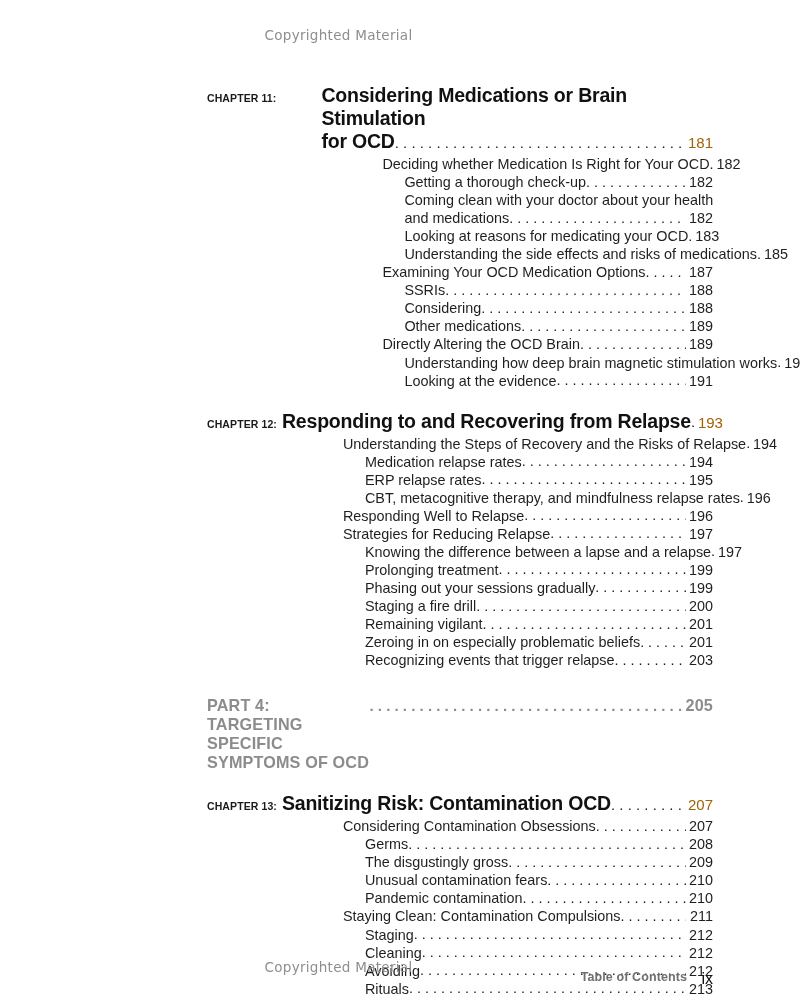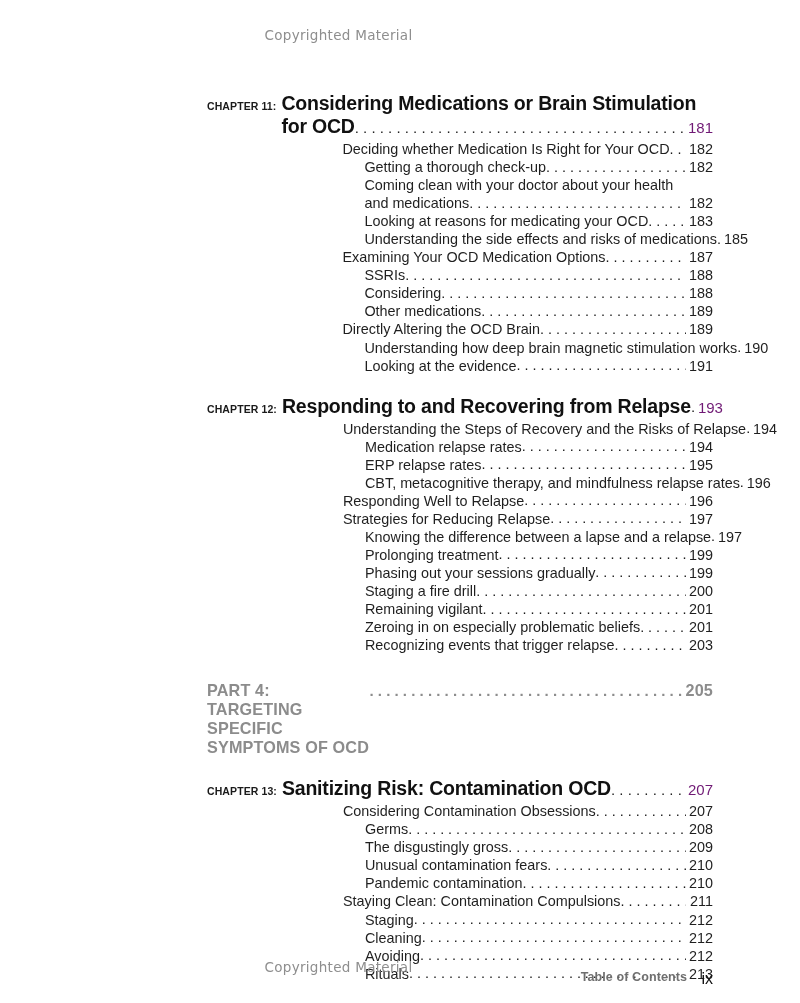--- a/index.html
+++ b/index.html
@@ -42,21 +42,21 @@
     top: 84px;
     width: 506px;
   }
 
   
   .chapter {
     display: flex;
     align-items: flex-start;
     margin-top: 20px;
   }
-  .chapter:first-child { margin-top: 8px; }
+  .chapter:first-child { margin-top: 0; gap: 40px; }
 
   .chapter-label {
     flex: 0 0 auto;
     font-size: 10.5px;
     font-weight: 700;
     letter-spacing: 0.1px;
     color: #1a1a1a;
     white-space: nowrap;
     padding-top: 8px;
     padding-right: 5px;
@@ -122,21 +122,21 @@
 
   
   .chapter-title-row .leader,
   .chapter-second-line .leader {
     font-size: 15px;
     color: #222;
   }
   .chapter-title-row .pageno,
   .chapter-second-line .pageno {
     font-size: 15px;
-    color: #701a75;
+    color: #a16207;
     min-width: 28px;
   }
 
   
   .entry {
     font-size: 14.4px;
     line-height: 18.05px;
     color: #1f1f1f;
   }
   .entry .pageno { min-width: 27px; }

